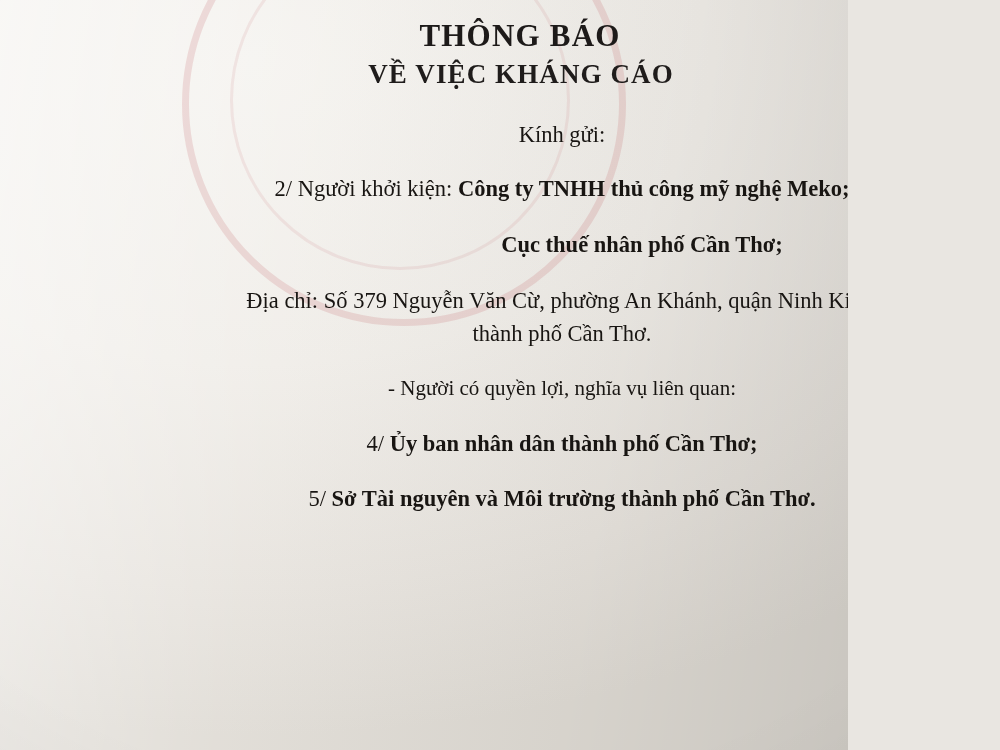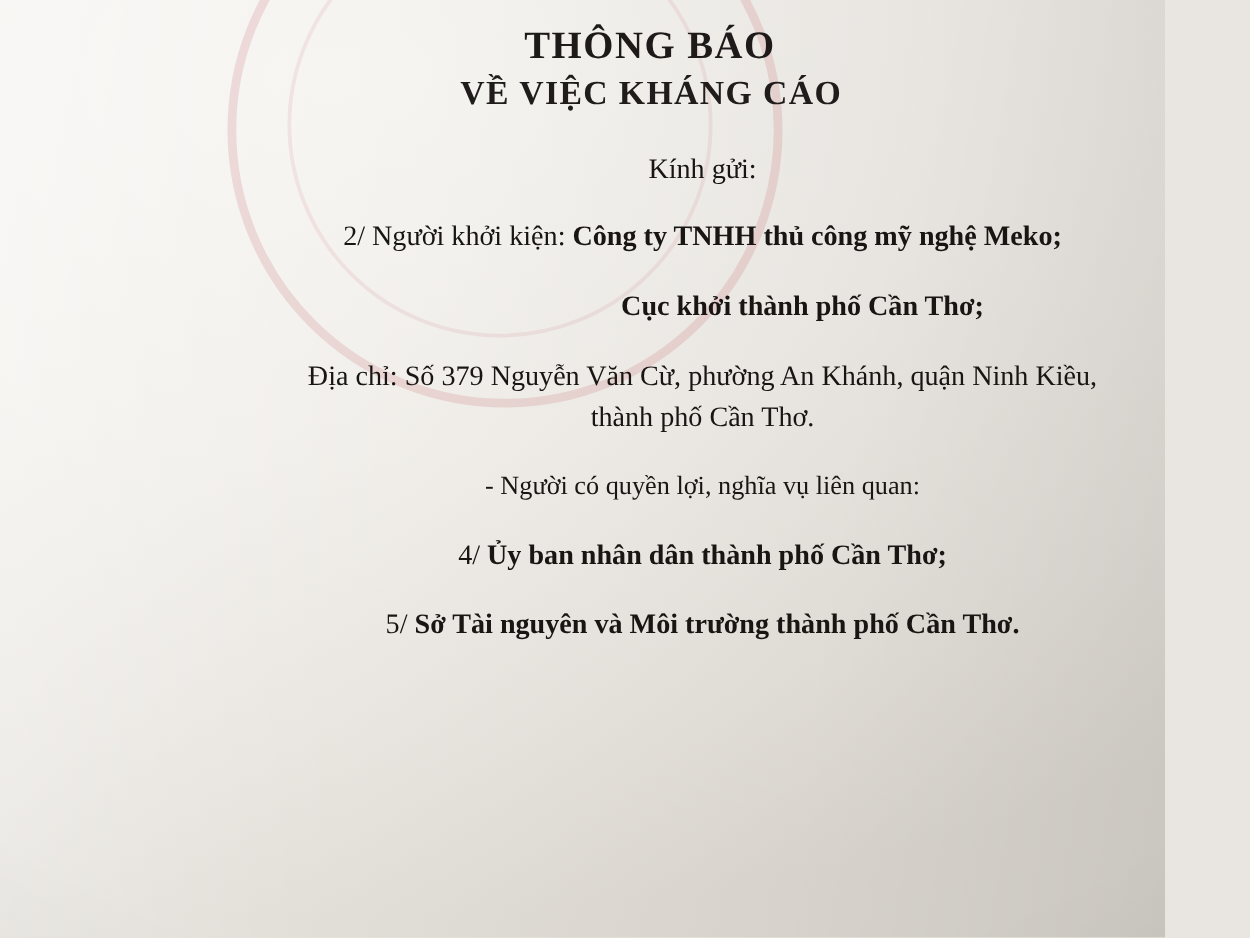--- a/index.html
+++ b/index.html
@@ -10,21 +10,21 @@
     width: 1000px;
     height: 750px;
     overflow: hidden;
     background: #e9e6e1;
     font-family: "Liberation Serif", serif;
   }
 
   
   #page {
     position: relative;
-    width: 932px;
+    width: 848px;
     height: 750px;
     background:
       radial-gradient(120% 90% at 30% 8%, #f4f2ee 0%, #efece7 45%, #e6e2dc 78%, #dedad3 100%);
     overflow: hidden;
   }
 
   
   #page::before {
     content: "";
     position: absolute;
@@ -134,21 +134,21 @@
 
       <p class="para tight">Kính gửi:</p>
 
 
       <p class="para">
         <span>2/ Người khởi kiện: </span><span class="b">Công ty TNHH thủ công mỹ nghệ Meko;</span>
       </p>
 
 
 
-      <p class="para center-ind">Cục khởi thành phố Cần Thơ;</p>
+      <p class="para center-ind">Cục thuế nhân phố Cần Thơ;</p>
 
       <p class="para">Địa chỉ: Số 379 Nguyễn Văn Cừ, phường An Khánh, quận Ninh Kiều, thành phố Cần Thơ.</p>
 
       <p class="para italic">- Người có quyền lợi, nghĩa vụ liên quan:</p>
 
       <p class="para">
         <span>4/ </span><span class="b">Ủy ban nhân dân thành phố Cần Thơ;</span>
       </p>
 
       <p class="para">

